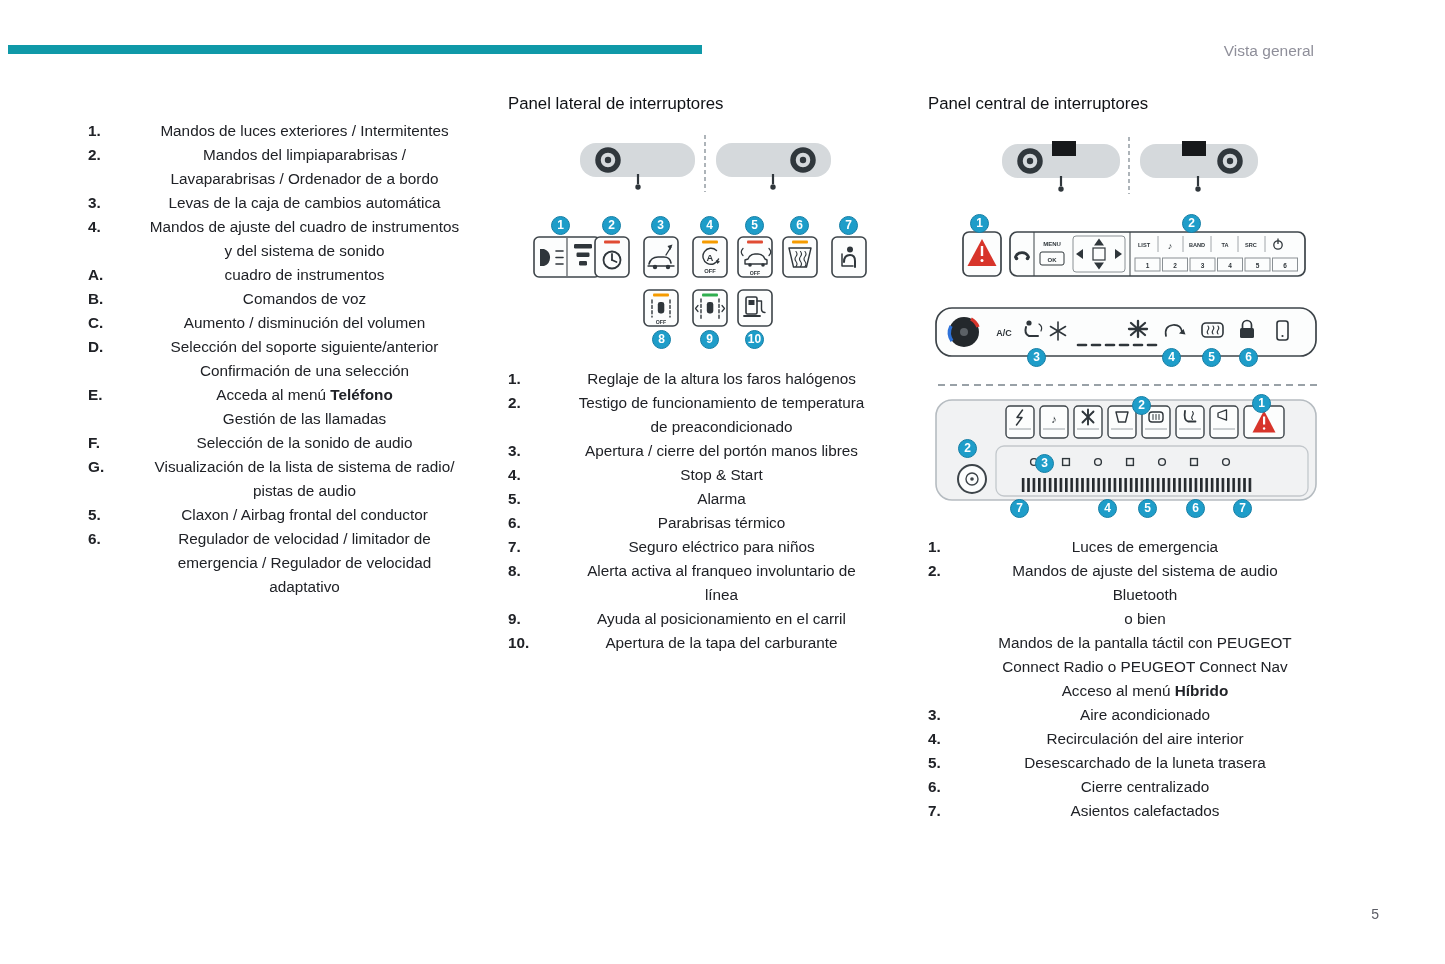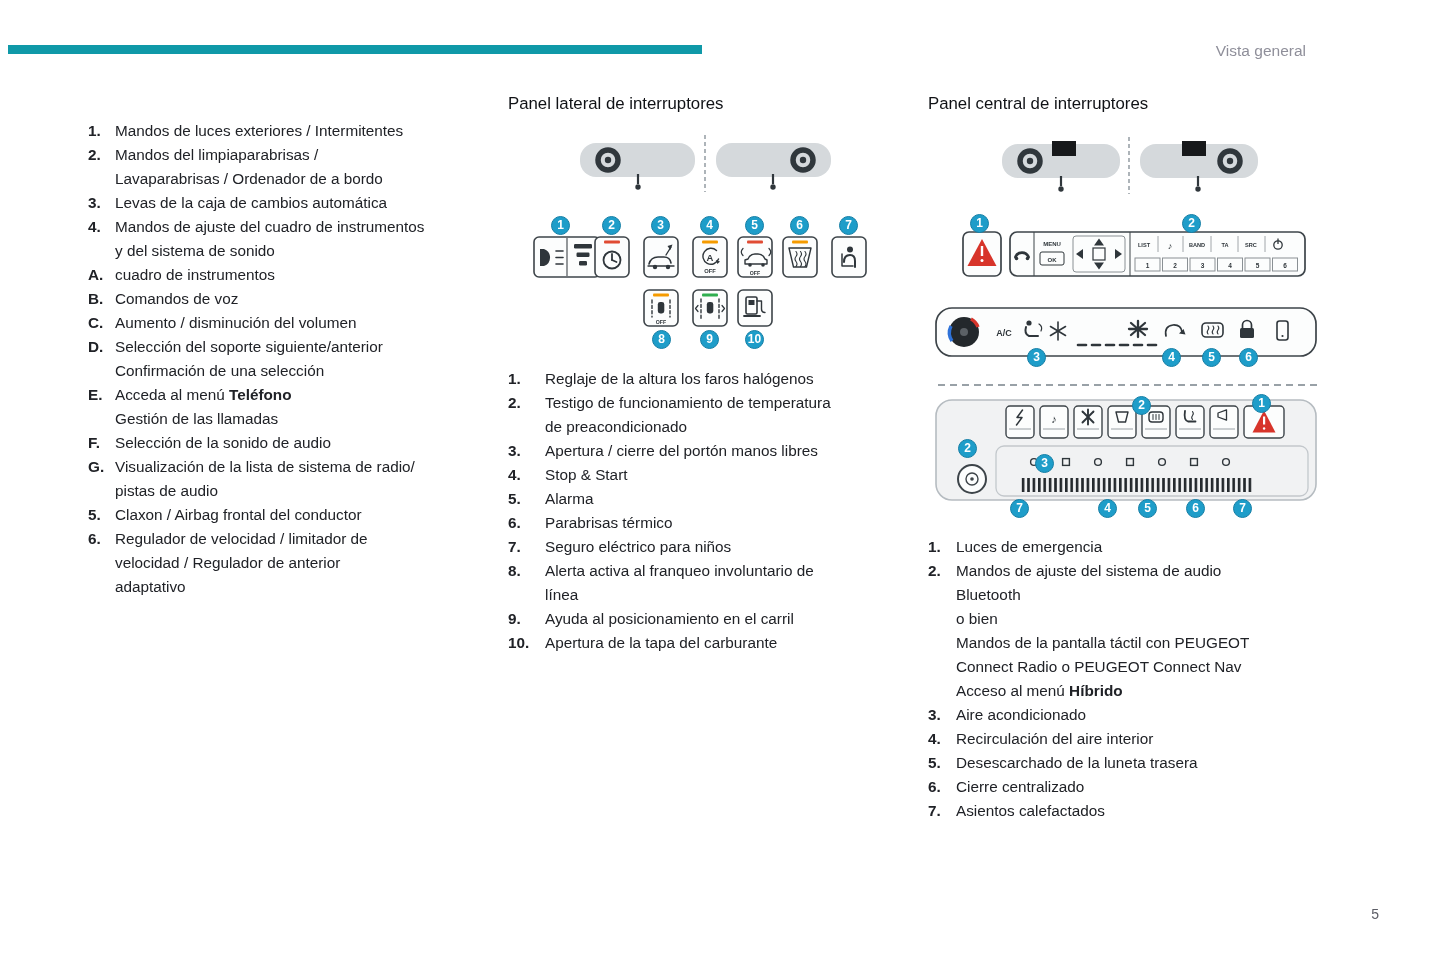--- a/index.html
+++ b/index.html
@@ -1,36 +1,36 @@
 <!DOCTYPE html>
 <html><head>
 <meta charset="utf-8">
 <style>
   html,body { margin:0; padding:0; background:#ffffff; }
   .page { position:relative; width:1445px; height:964px; background:#fff;
           font-family:"Liberation Sans", sans-serif; color:#1e2126; overflow:hidden; }
 
   .top-bar { position:absolute; left:8px; top:45px; width:694px; height:9px; background:#0f99a8; }
-  .header-label { position:absolute; top:42px; right:139px; font-size:15.5px; color:#8f8f9a; }
+  .header-label { position:absolute; top:42px; right:131px; font-size:15.5px; color:#8f8f9a; }
   .page-number { position:absolute; right:66px; top:906px; font-size:14px; color:#5c5d66; }
 
   .heading { position:absolute; font-size:16.8px; font-weight:normal; color:#101216; }
   .heading-mid { left:508px; top:94px; }
   .heading-right { left:928px; top:94px; }
 
   .col { position:absolute; font-size:15.3px; line-height:24px; color:#202227; }
   .col-left  { left:88px;  top:119px; width:406px; }
   .col-mid   { left:508px; top:367px; width:390px; }
   .col-right { left:928px; top:535px; width:406px; }
   .li { display:flex; }
   .num { font-weight:bold; flex:none; }
   .col-left .num  { width:27px; }
   .col-mid .num   { width:37px; }
   .col-right .num { width:28px; }
-  .txt { flex:1; }
+  .txt { flex:1;text-align:center; }
 
   .callout { position:absolute; width:19px; height:19px; border-radius:50%;
              background:#1e9dc9; border:1px solid #157fa6; box-sizing:border-box;
              color:#fff; font-size:12px; font-weight:bold; line-height:17px;
              text-align:center; }
 
   .diagram { position:absolute; }
   .diagram-mid   { left:520px; top:130px; }
   .diagram-right { left:930px; top:132px; }
   .diagram svg { display:block; font-family:"Liberation Sans", sans-serif; }
@@ -122,21 +122,21 @@
       <div class="li">
         <span class="num">5.</span>
         <span class="txt">
           <div class="line">Claxon / Airbag frontal del conductor</div>
         </span>
       </div>
       <div class="li">
         <span class="num">6.</span>
         <span class="txt">
           <div class="line">Regulador de velocidad / limitador de</div>
-          <div class="line">velocidad / Regulador de anterior</div>
+          <div class="line">emergencia / Regulador de velocidad</div>
           <div class="line">adaptativo</div>
         </span>
       </div>
     </div>
 
   <div class="heading heading-mid">Panel lateral de interruptores</div>
 
   <div class="diagram diagram-mid">
     <svg width="370" height="230" viewBox="0 0 370 230">
       <g>

